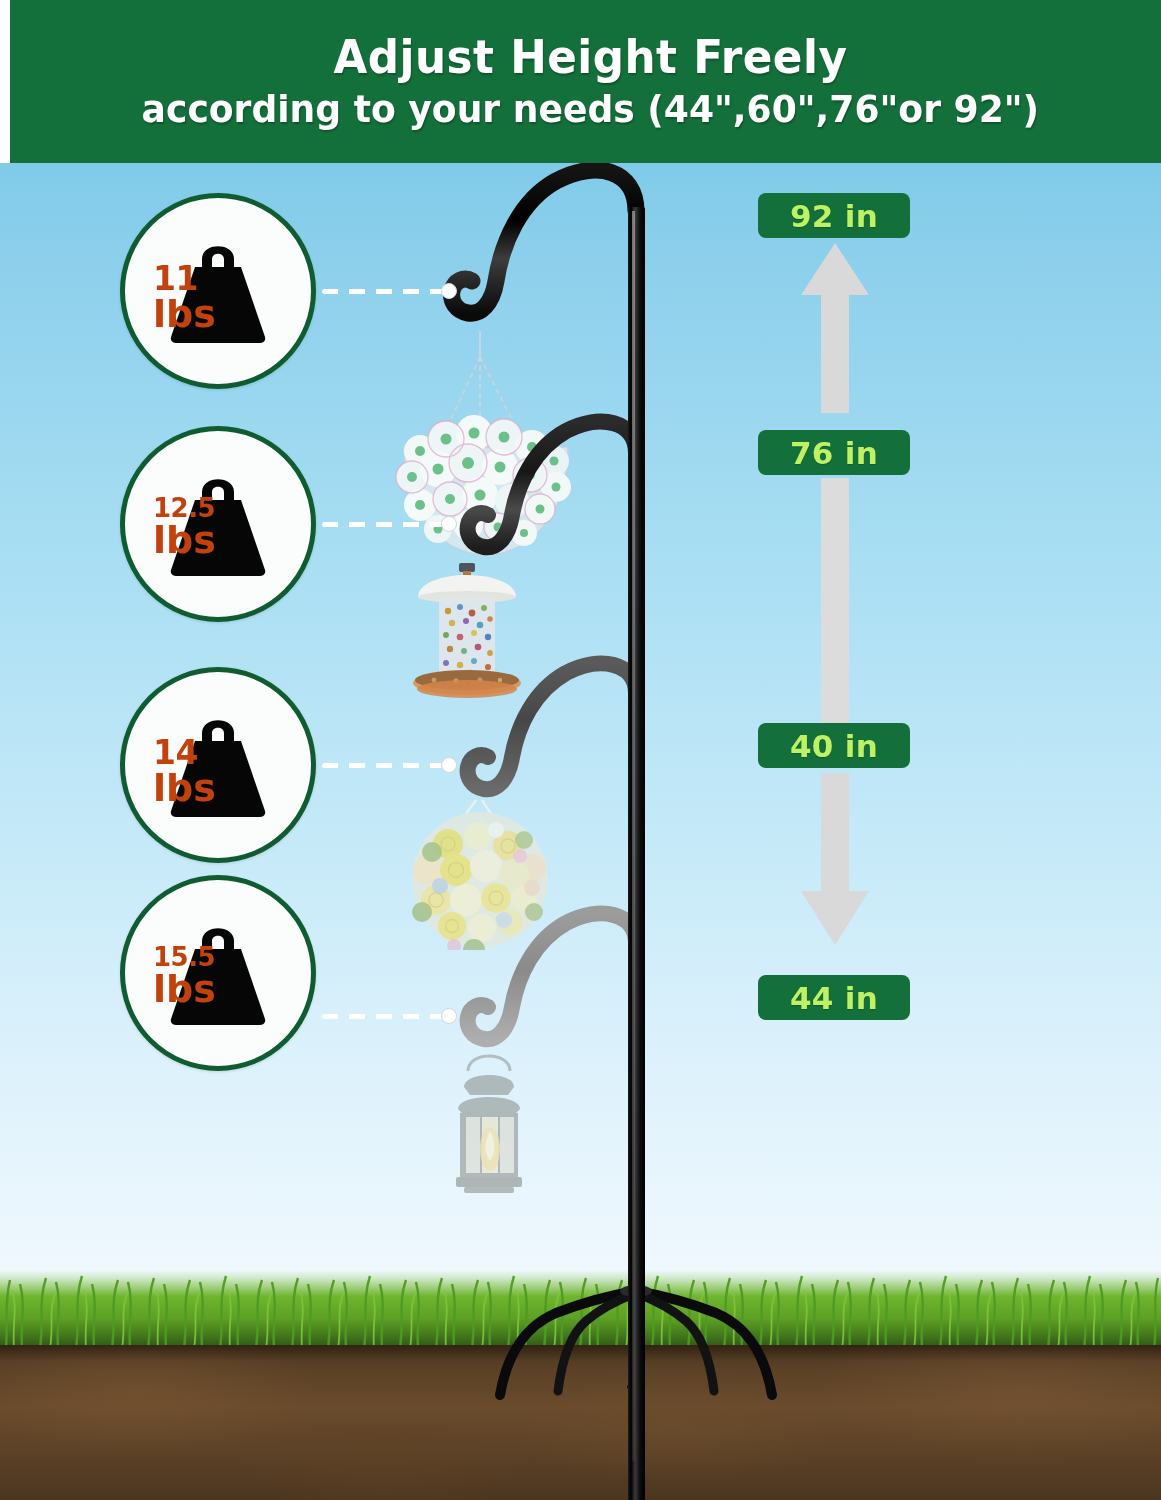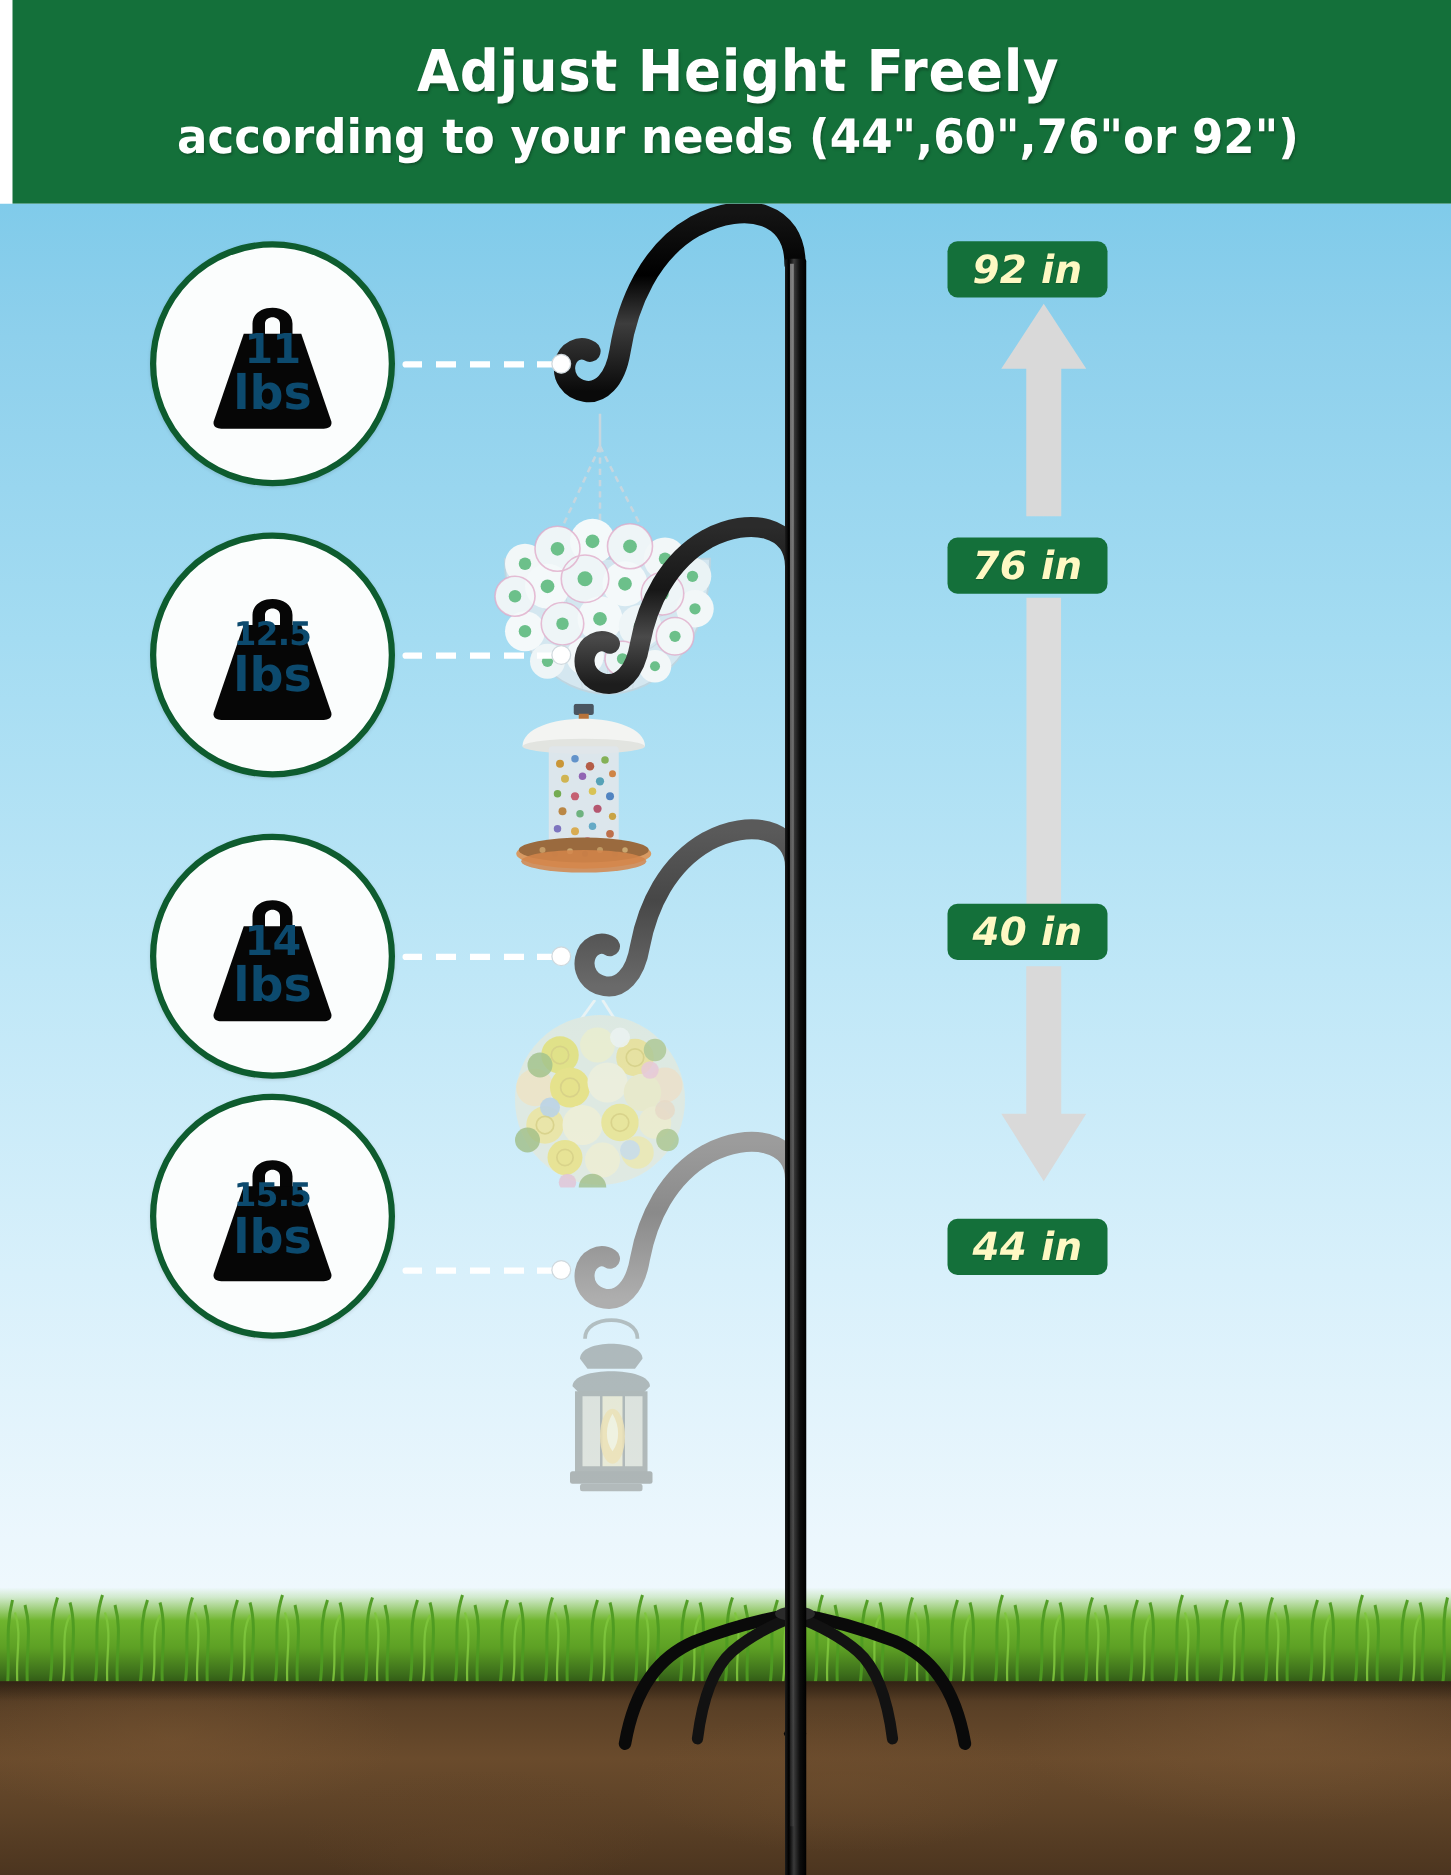--- a/index.html
+++ b/index.html
@@ -124,43 +124,42 @@
     background:#fbfdfd;
     border:5px solid #0e5c2f;
     display:flex; align-items:center; justify-content:center;
     z-index:10;
     box-shadow:0 1px 3px rgba(0,0,0,0.12);
   }
   .weight-ico { position:relative; width:130px; height:124px; }
   .weight-ico svg { display:block; }
   .weight-text {
     position:absolute; left:0; top:34px; width:130px;
-    text-align:center; color:#0c4a6e;
+    text-align:left; color:#c2410c;
     font-family:"DejaVu Sans", sans-serif;
     font-weight:bold; line-height:0.98;
     pointer-events:none;
   }
   .weight-val { font-size:33px; display:block; letter-spacing:-0.5px;}
   .weight-val.small { font-size:26px; }
   .weight-unit { font-size:38px; display:block; margin-top:1px;}
 
   
   .hlabel {
     position:absolute;
-    width:128px; height:45px;
+    width:152px; height:45px;
     background:#14703A;
     border-radius:8px;
     display:flex; align-items:center; justify-content:center;
-    color:#fef9c3;
+    color:#bef264;
     font-family:"DejaVu Sans", sans-serif;
     font-size:31px; font-weight:bold;
     letter-spacing:0.3px;
     z-index:10;
     text-shadow:0 1px 1px rgba(0,0,0,0.2);
-    font-style:italic;
   }
   .arrow { position:absolute; z-index:9; }
 
   
   .hang { position:absolute; z-index:4; }
 
   .basket-wrap { left:368px; top:166px; width:236px; height:260px; }
   .feeder-wrap { left:404px; top:400px; width:126px; height:145px; }
   .ball-wrap   { left:392px; top:637px; width:182px; height:150px; }
   .lantern-wrap{ left:434px; top:886px; width:110px; height:150px; }

